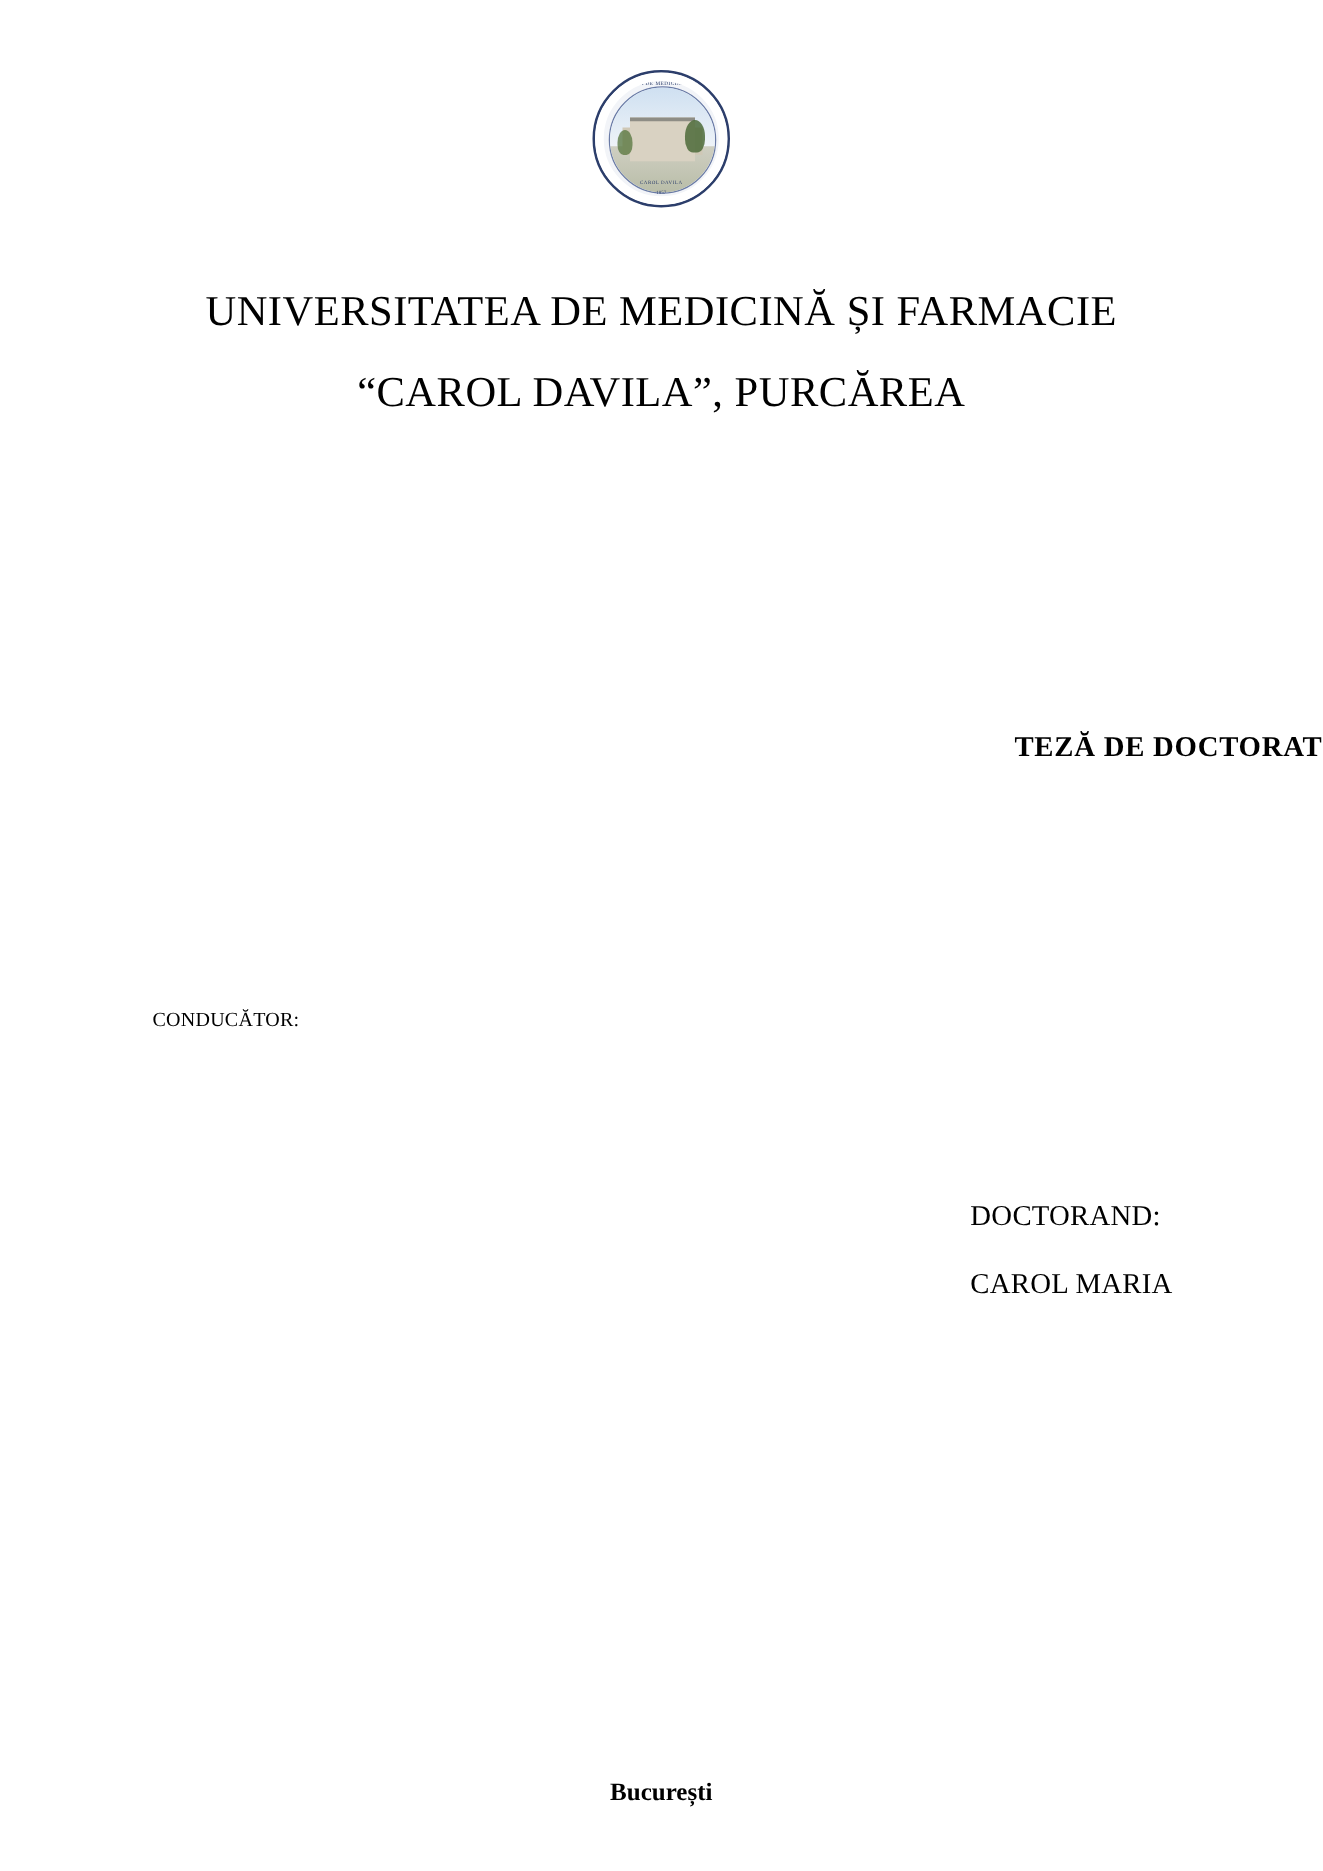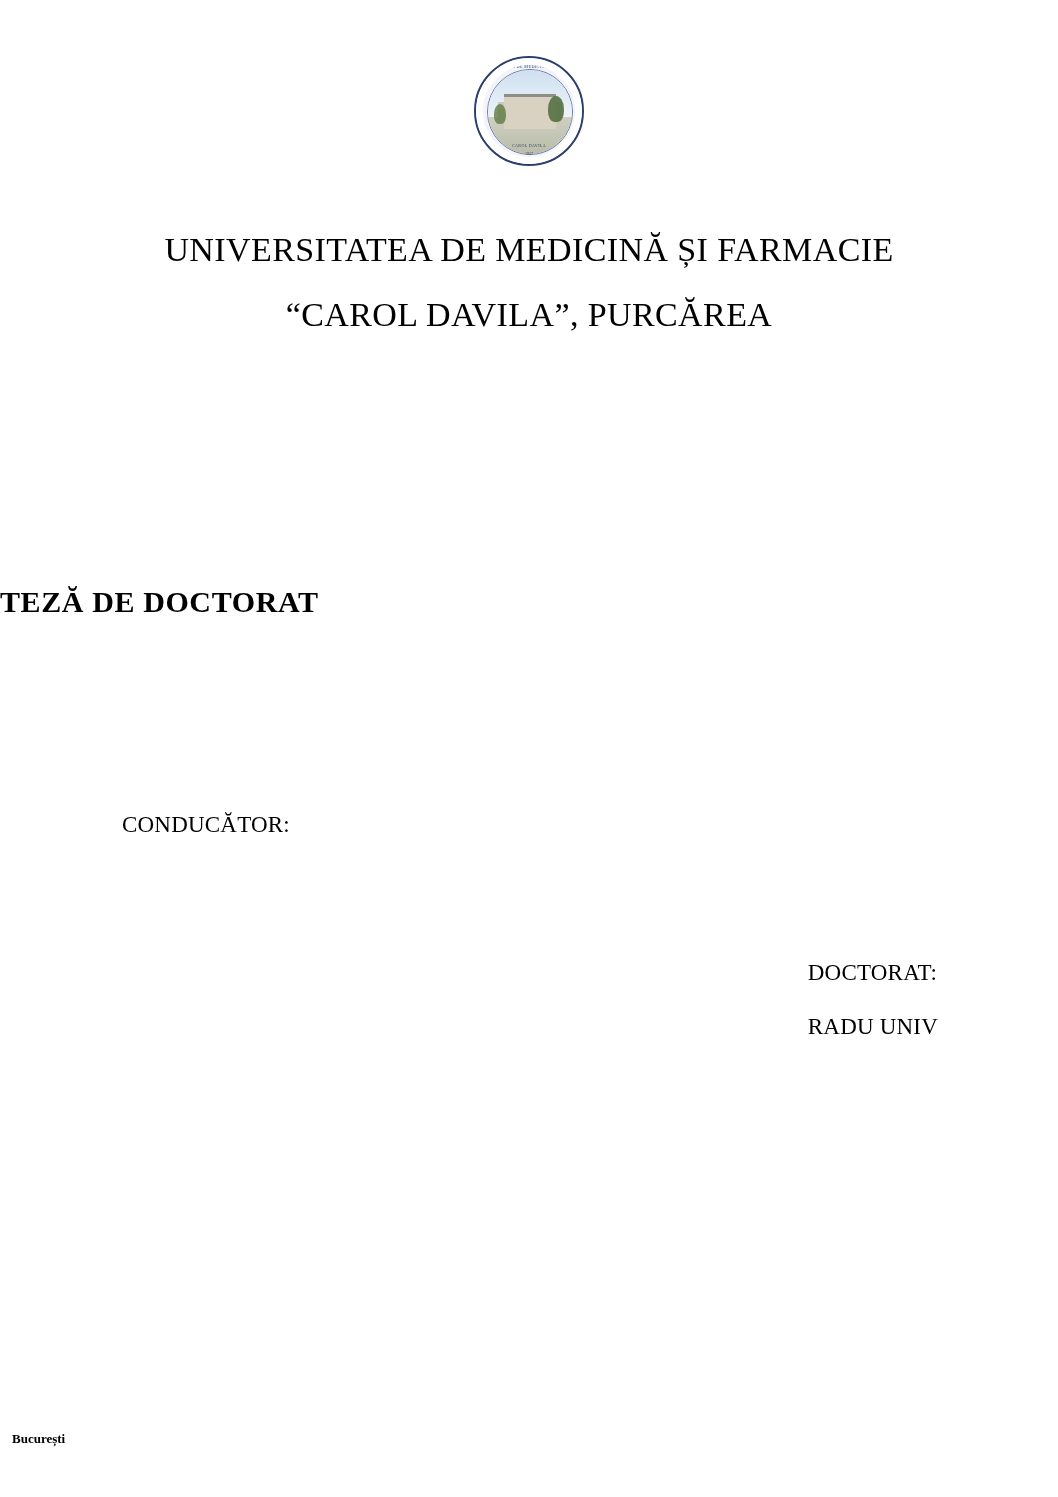--- a/index.html
+++ b/index.html
@@ -137,31 +137,31 @@
     line-height: 1.9;
     letter-spacing: .4px;
   }
   .university .line2 { display: block; }
 
   .thesis-title {
     position: absolute;
     top: 585px;
     left: 0;
     right: 0;
-    text-align: left;
-    font-size: 30px;
+    text-align: right;
+    font-size: 23px;
     font-weight: bold;
     letter-spacing: .6px;
   }
 
   .supervisor-block {
     position: absolute;
     top: 798px;
     left: 122px;
-    font-size: 23px;
+    font-size: 16px;
     line-height: 2.35;
     letter-spacing: .2px;
   }
   .supervisor-block .role { display: block; }
   .supervisor-block .name { display: block; }
 
   .candidate-block {
     position: absolute;
     top: 946px;
     right: 120px;
@@ -169,23 +169,24 @@
     font-size: 23px;
     line-height: 2.35;
     letter-spacing: .2px;
   }
   .candidate-block .role { display: block; }
   .candidate-block .name { display: block; }
 
   .footer {
     position: absolute;
     bottom: 48px;
-    left: 12px;
-    right: 0;
-    font-size: 13px;
+    left: 0;
+    right: 0;
+    text-align: center;
+    font-size: 20px;
     font-weight: bold;
     line-height: 1.45;
   }
   .footer .city { display: block; }
   .footer .year { display: block; }
 </style>
 </head>
 <body>
 
 <div class="page">
@@ -212,21 +213,21 @@
     <span class="line2">“CAROL DAVILA”, PURCĂREA</span>
   </div>
 
   <div class="thesis-title">TEZĂ DE DOCTORAT</div>
 
   <div class="supervisor-block">
     <span class="role">CONDUCĂTOR:</span>
   </div>
 
   <div class="candidate-block">
-    <span class="role">DOCTORAT:</span>
-    <span class="name">RADU UNIV</span>
+    <span class="role">DOCTORAND:</span>
+    <span class="name">CAROL MARIA</span>
   </div>
 
   <div class="footer">
     <span class="city">București</span>
   </div>
 
 </div>
 
 </body></html>

